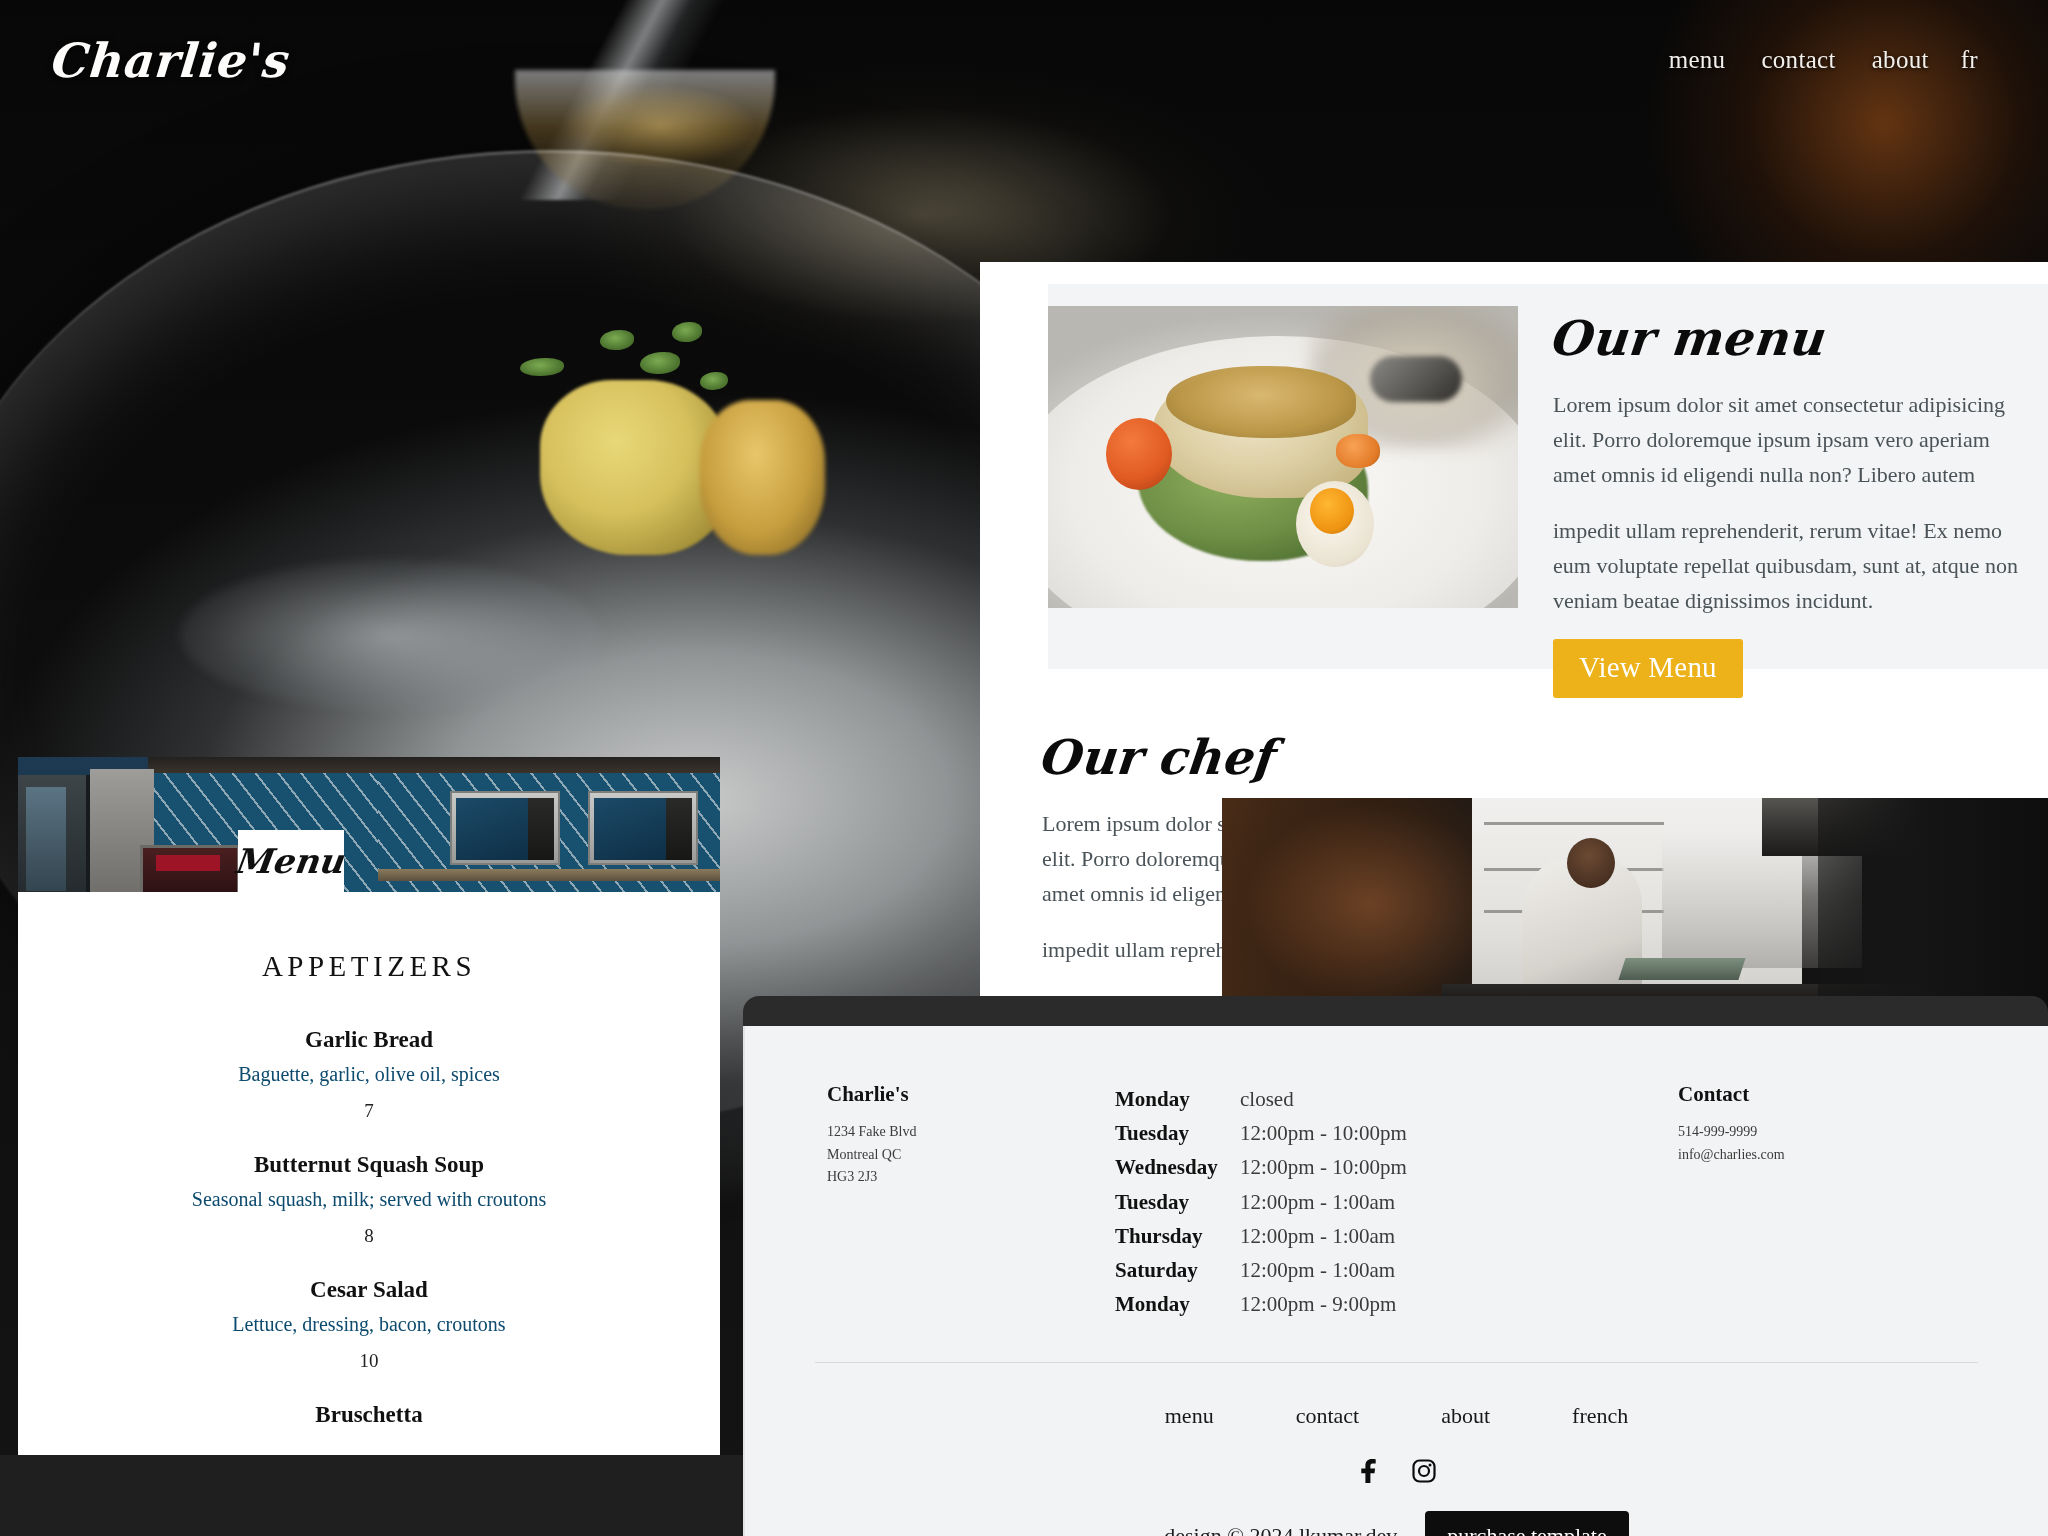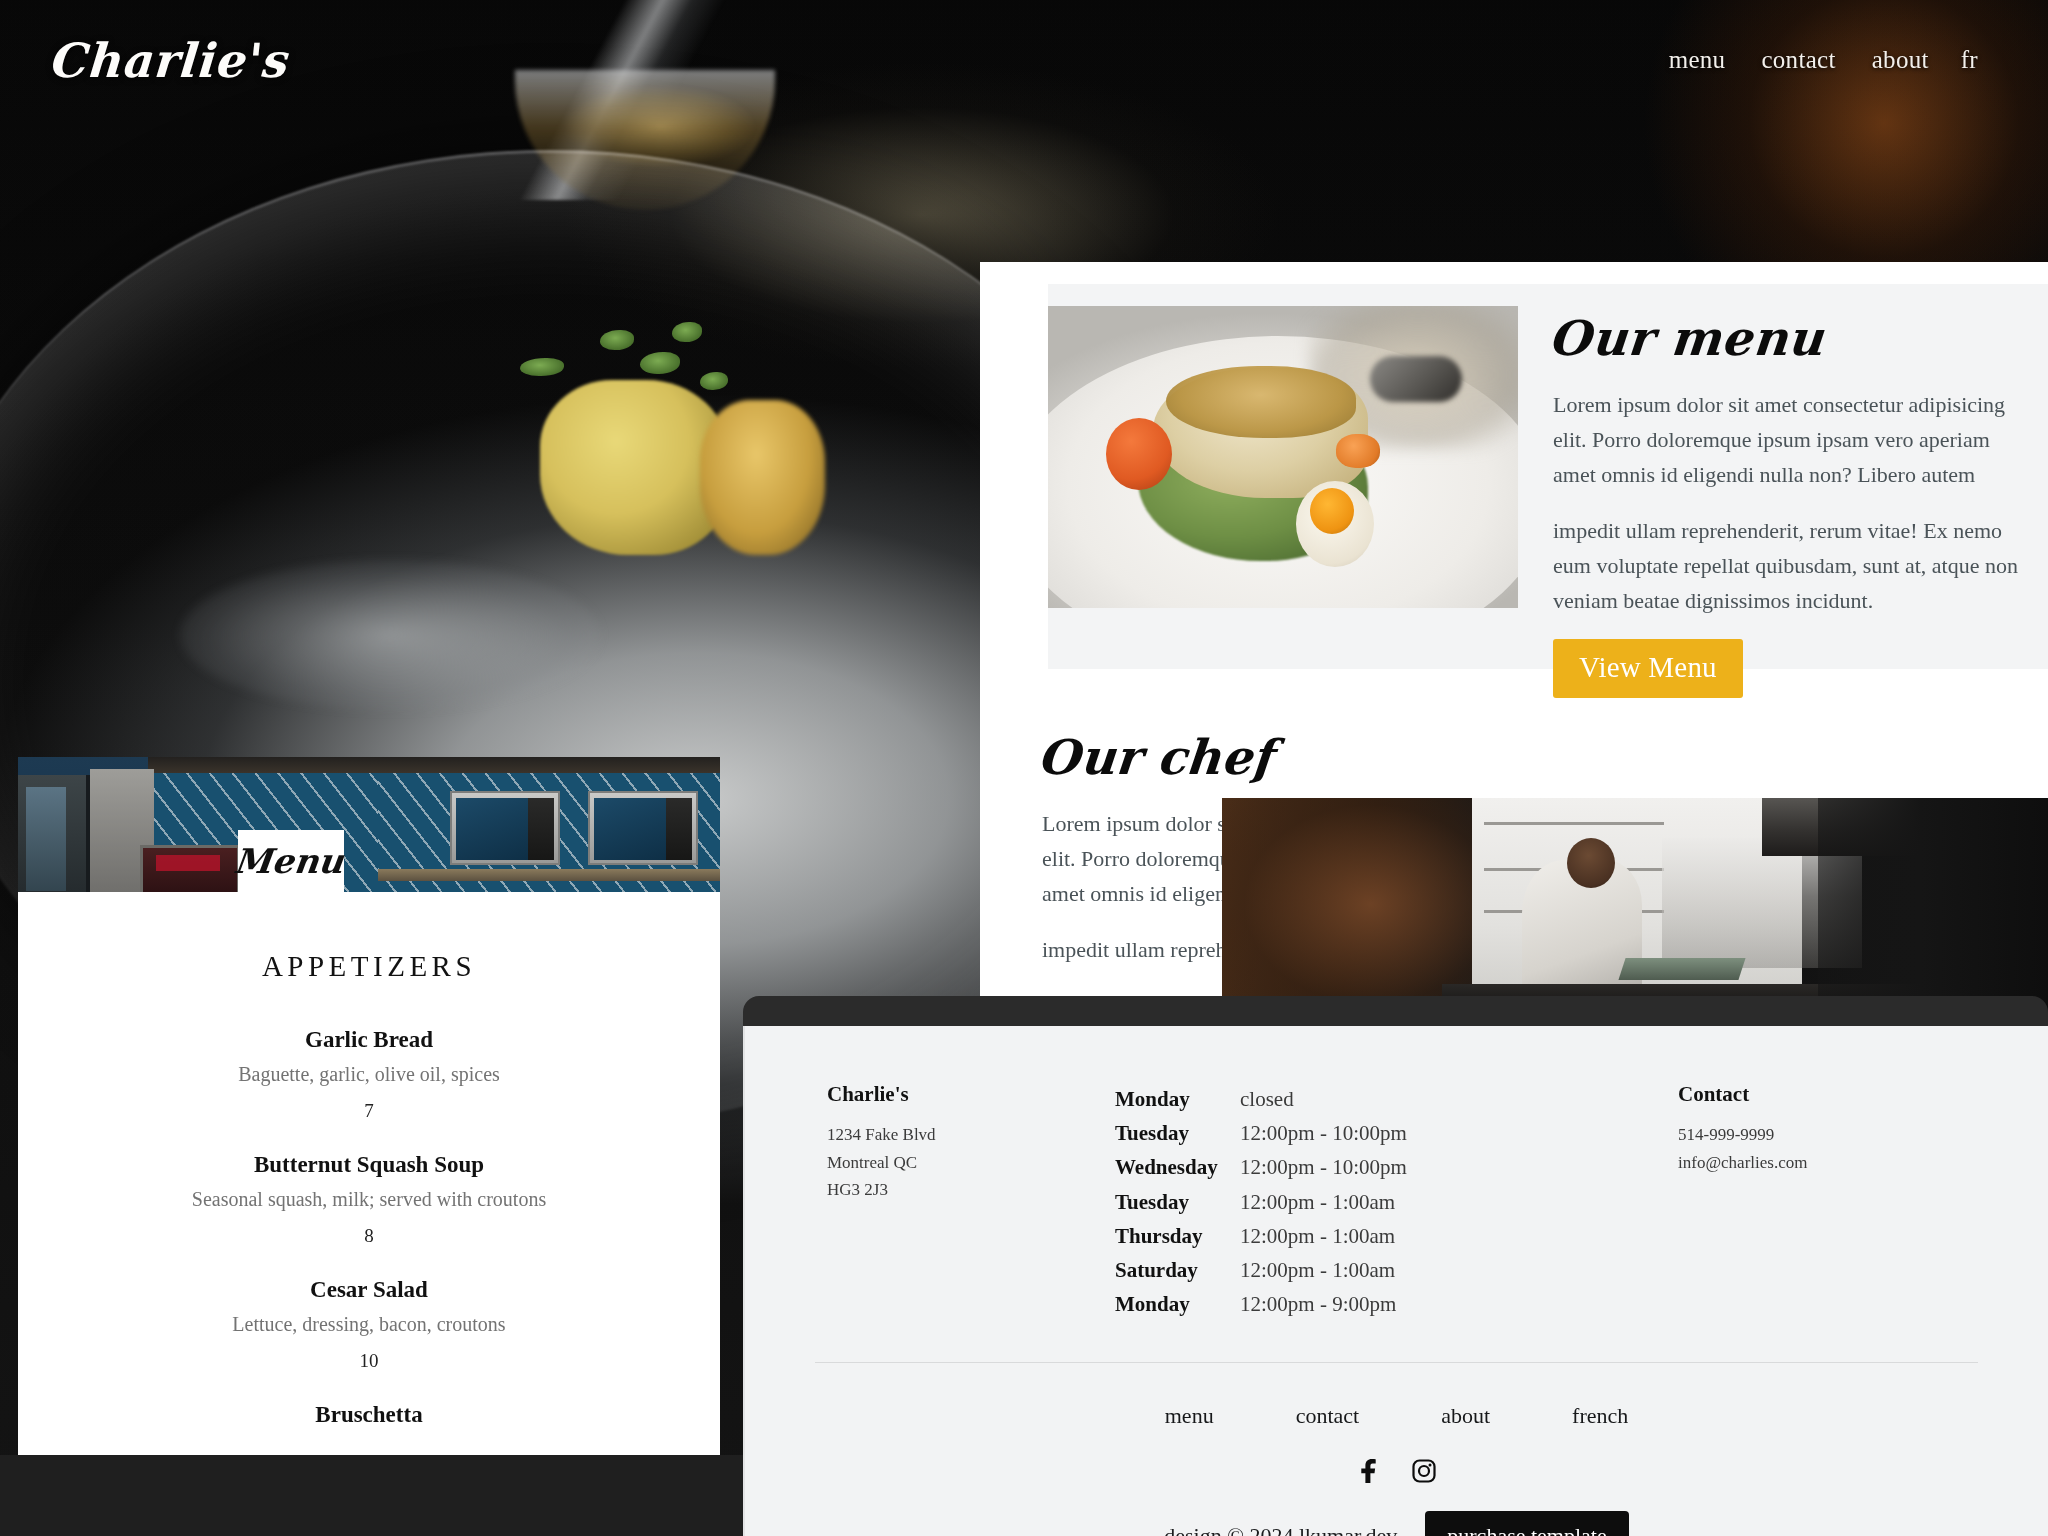--- a/index.html
+++ b/index.html
@@ -314,39 +314,39 @@
     text-align: center; overflow: hidden;
   }
   .menu-card h2 {
     font-size: 29px; font-weight: 400; letter-spacing: 4.5px;
     color: #121212; margin-bottom: 44px;
   }
   .dish { margin-bottom: 30px; }
   .dish-name {
     font-size: 23px; font-weight: 700; color: #111; margin-bottom: 10px;
   }
-  .dish-desc { font-size: 20px; color: #737373; margin-bottom: 14px; }
+  .dish-desc { font-size: 20px; color: #0c4a6e; margin-bottom: 14px; }
   .dish-price { font-size: 19px; color: #222; }
 
   
   .footer-chrome {
     position: absolute; left: 743px; top: 996px; width: 1305px; height: 32px;
     background: #2b2b2b; border-radius: 16px 16px 0 0; z-index: 30;
   }
   .footer-panel {
     position: absolute; left: 743px; top: 1026px; width: 1305px; height: 510px;
     background: #f2f3f4; z-index: 31; border-left: 2px solid #e3e4e5;
     padding: 56px 70px 0 70px;
   }
   .footer-cols { display: flex; align-items: flex-start; }
   .col-addr { width: 300px; padding-left: 12px; }
   .col-hours { flex: 1; }
   .col-contact { width: 300px; }
   .f-head { font-size: 21px; font-weight: 700; color: #111; margin-bottom: 14px; }
-  .f-line { font-size: 17px; color: #3b3b3b; line-height: 1.62; }
+  .f-line { font-size: 14px; color: #3b3b3b; line-height: 1.62; }
   .hours-row { display: flex; font-size: 21px; line-height: 1.63; }
   .hours-day { width: 125px; font-weight: 700; color: #111; }
   .hours-val { color: #3b3b3b; }
   .f-divider {
     margin: 40px 0 0 0; height: 1px; background: #d9dadb; width: 100%;
   }
   .f-nav {
     display: flex; justify-content: center; gap: 82px;
     margin-top: 40px; font-size: 22px;
   }

